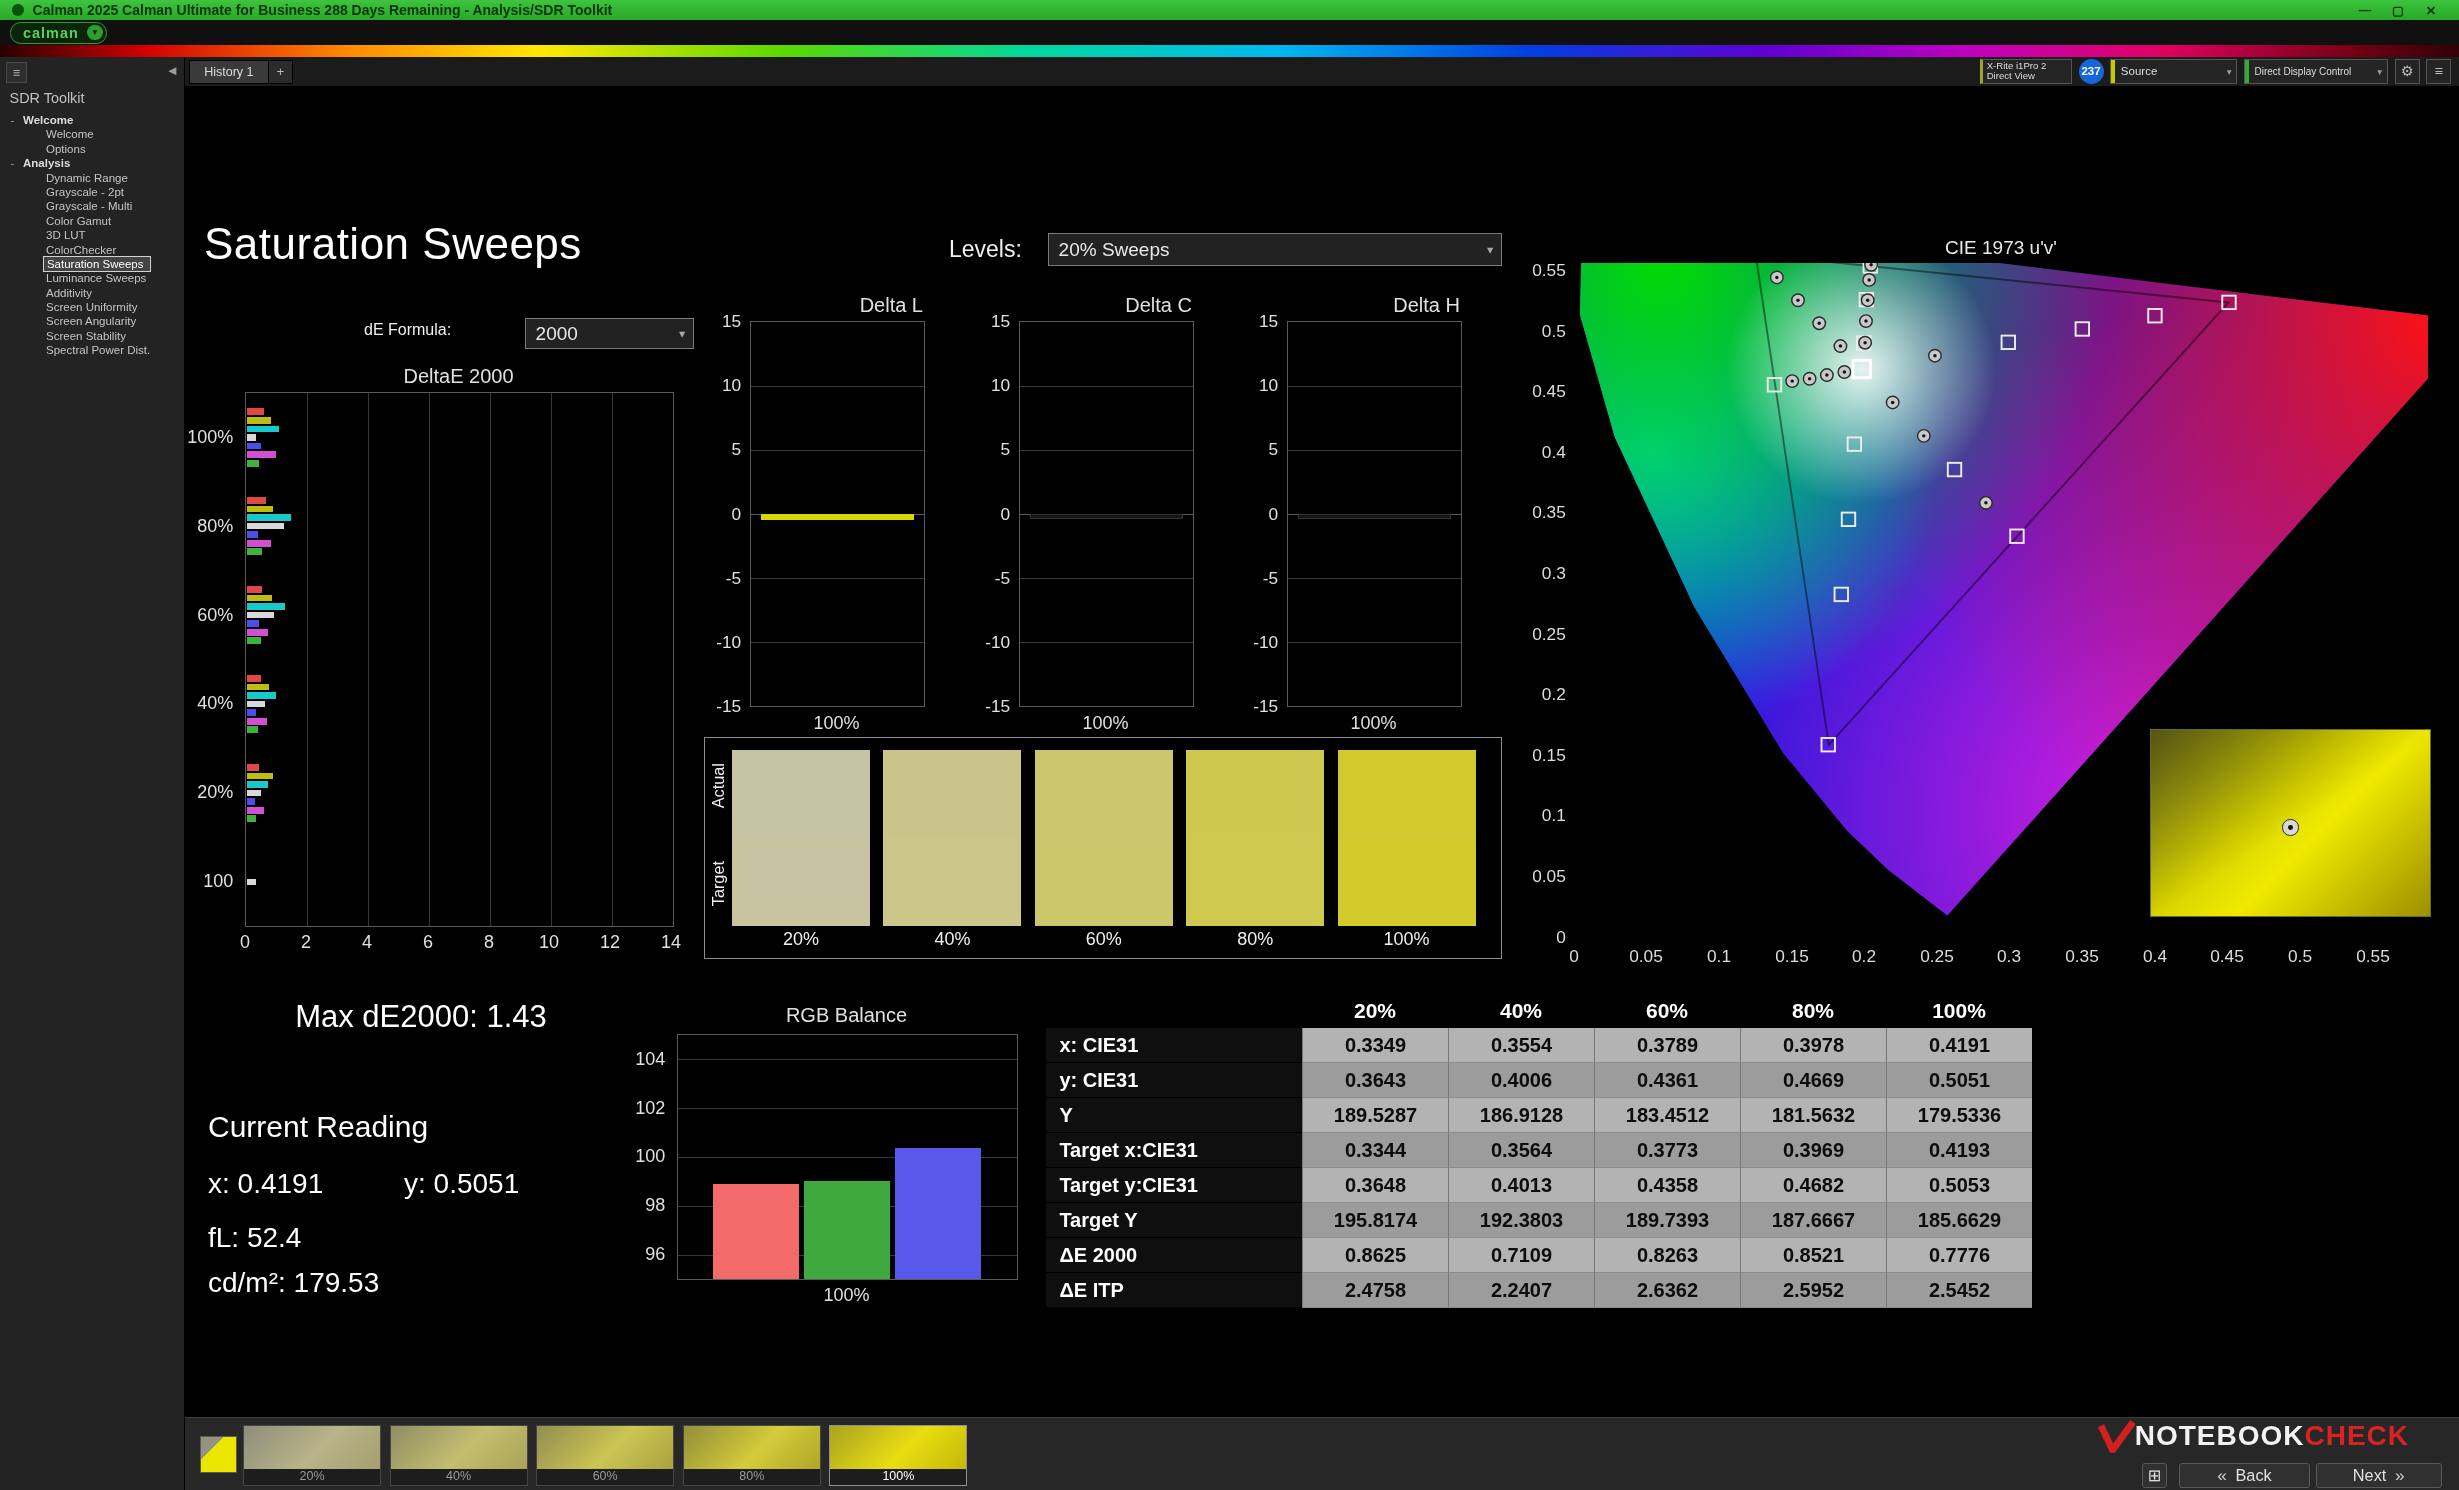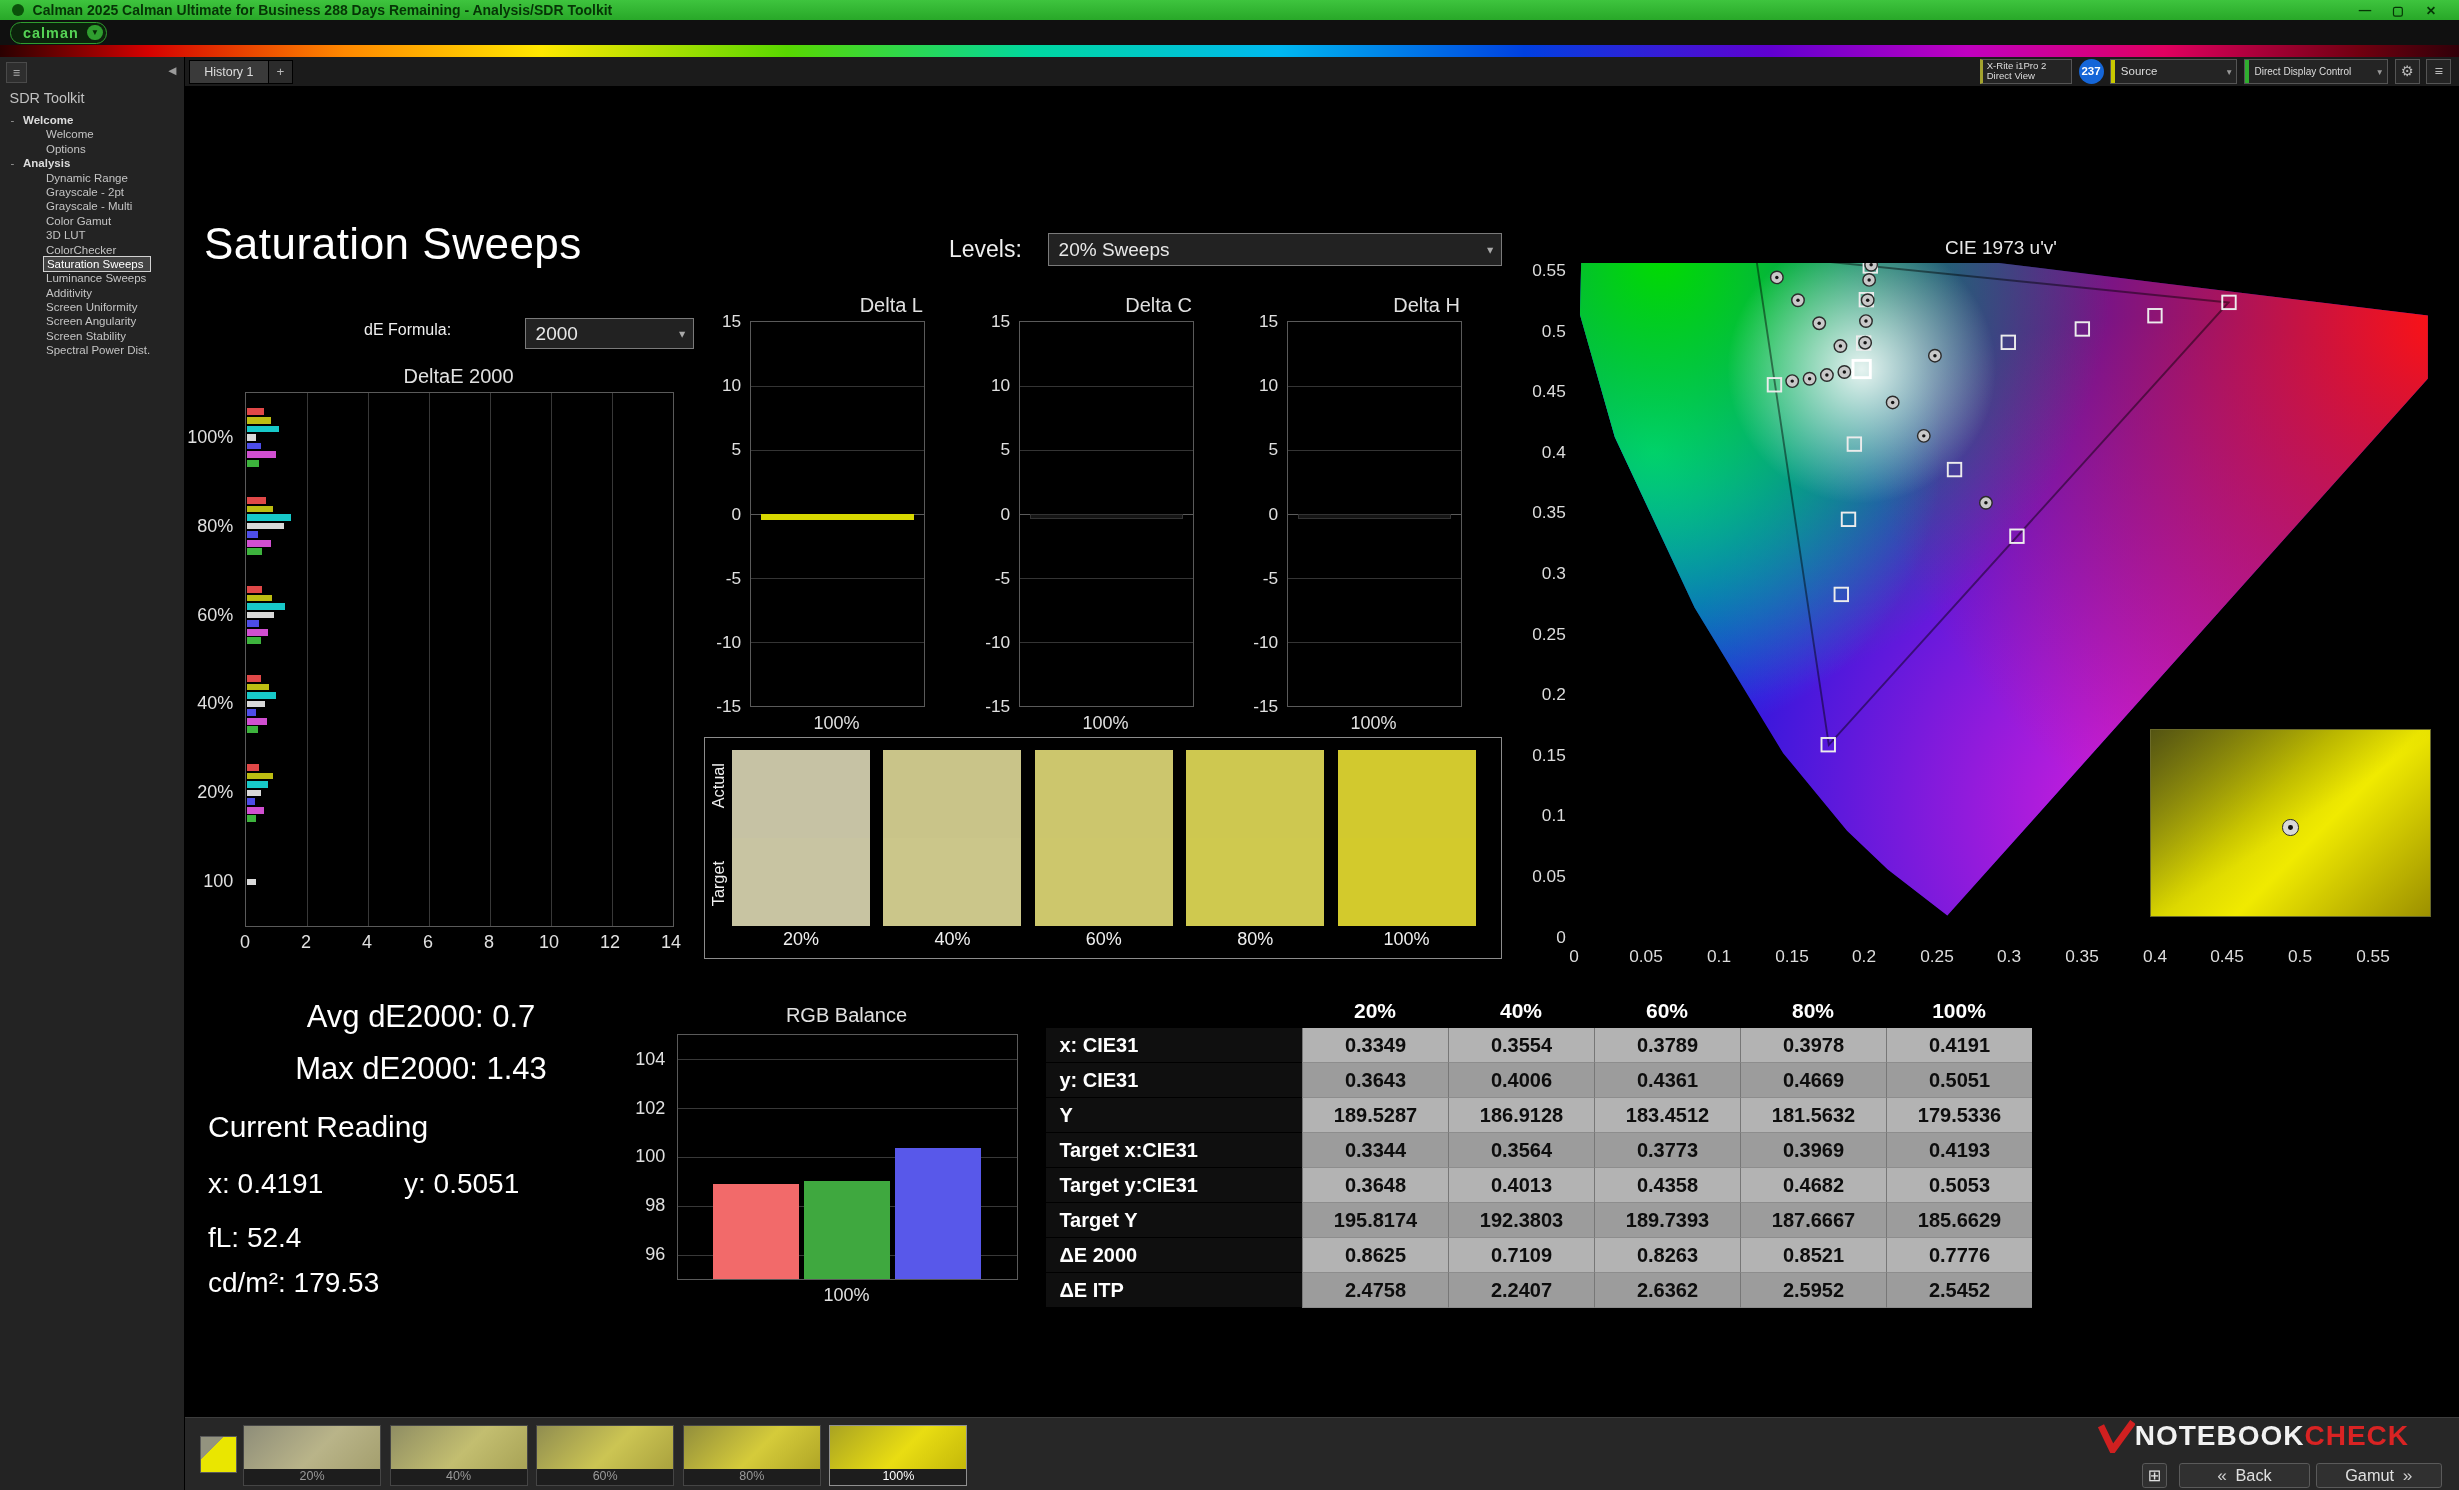--- a/index.html
+++ b/index.html
@@ -541,21 +541,20 @@
       <div class="cie-lab cie-xlab" style="left: 394px;">0.25</div>
       <div class="cie-lab cie-xlab" style="left: 466px;">0.3</div>
       <div class="cie-lab cie-xlab" style="left: 539px;">0.35</div>
       <div class="cie-lab cie-xlab" style="left: 612px;">0.4</div>
       <div class="cie-lab cie-xlab" style="left: 684px;">0.45</div>
       <div class="cie-lab cie-xlab" style="left: 757px;">0.5</div>
       <div class="cie-lab cie-xlab" style="left: 830px;">0.55</div>
     </div>
 
   <div id="avgmax">
-    <div>Avg dE2000: 0.7</div>
     <div>Max dE2000: 1.43</div>
   </div>
   <div id="current-reading">Current Reading</div>
   <div id="xy-line">
     <span>x: 0.4191</span>
     <span class="yv">y: 0.5051</span>
   </div>
   <div id="fl-line">fL: 52.4</div>
   <div id="cd-line">cd/m²: 179.53</div>
 
@@ -668,17 +667,17 @@
     <div id="nbc-text">
       <span class="w1">NOTEBOOK</span><span class="w2">CHECK</span>
     </div>
   </div>
   <div class="bb-btn" id="bb-mini-btn">⊞</div>
   <div class="bb-btn" id="back-btn">
     <span class="bb-chev">«</span>
     <span>Back</span>
   </div>
   <div class="bb-btn" id="next-btn">
-    <span>Gamut</span>
+    <span>Next</span>
     <span class="bb-chev">»</span>
   </div>
 </div>
 
 
 </body></html>

